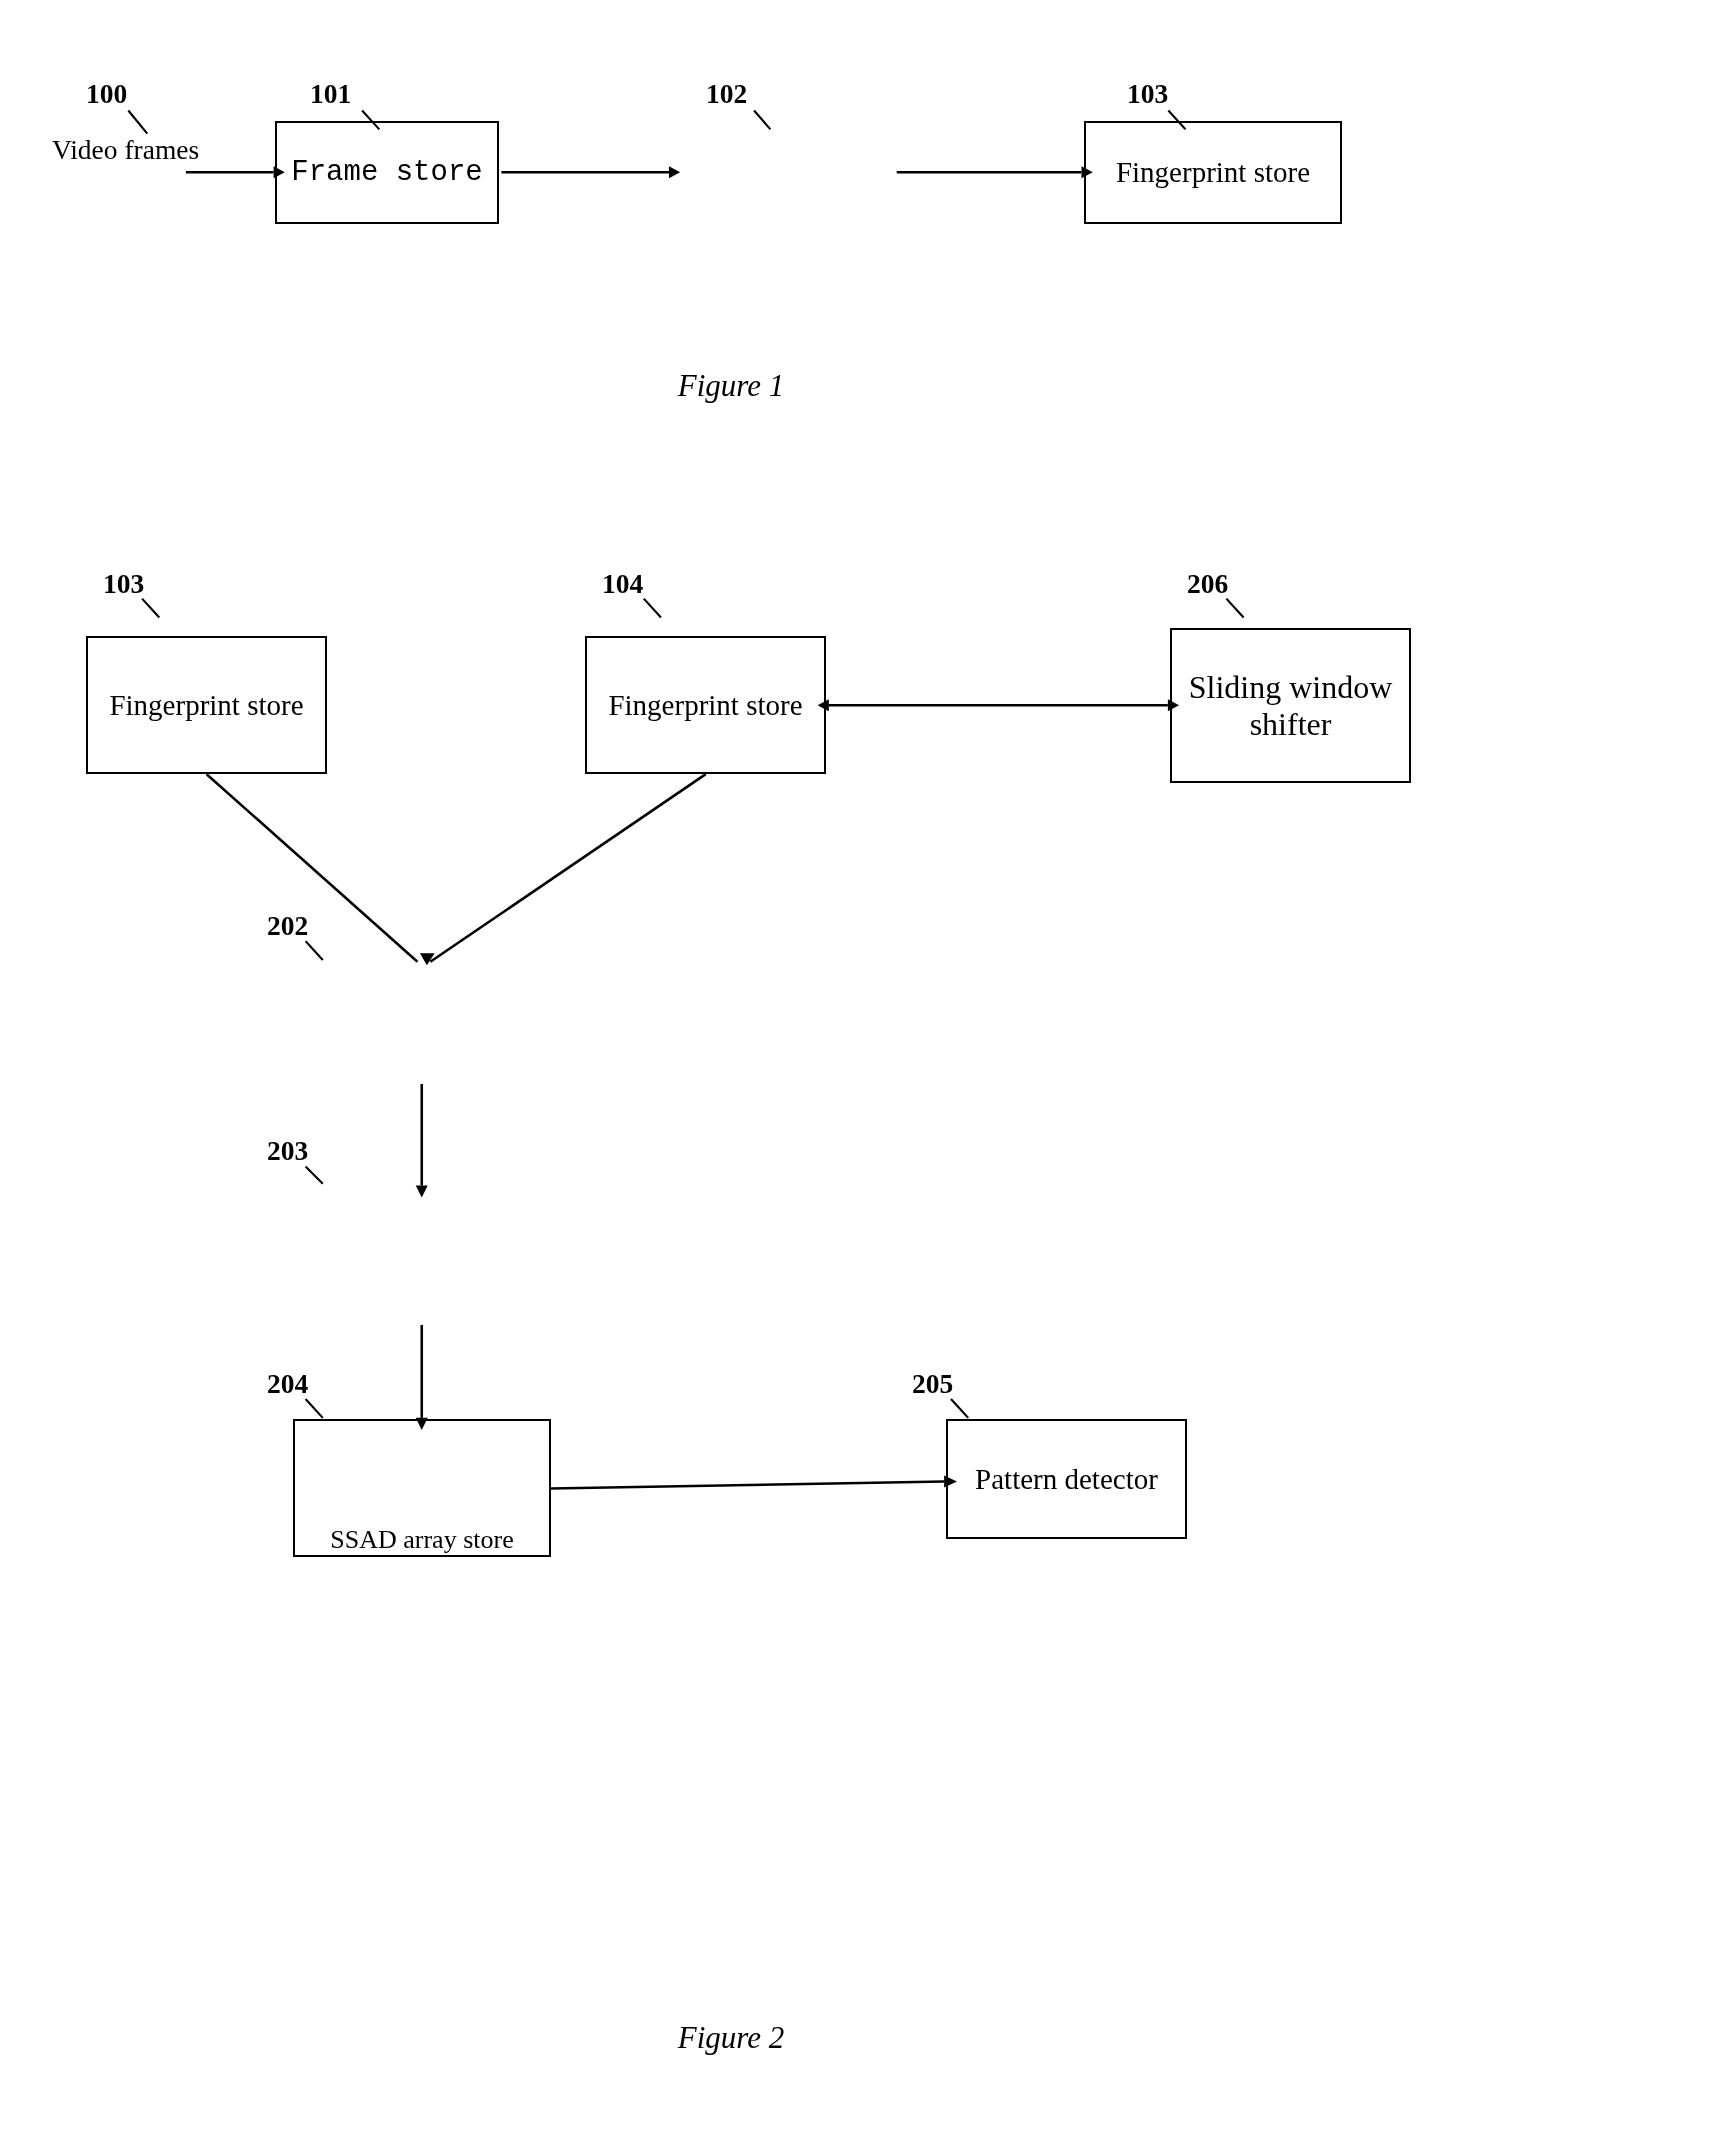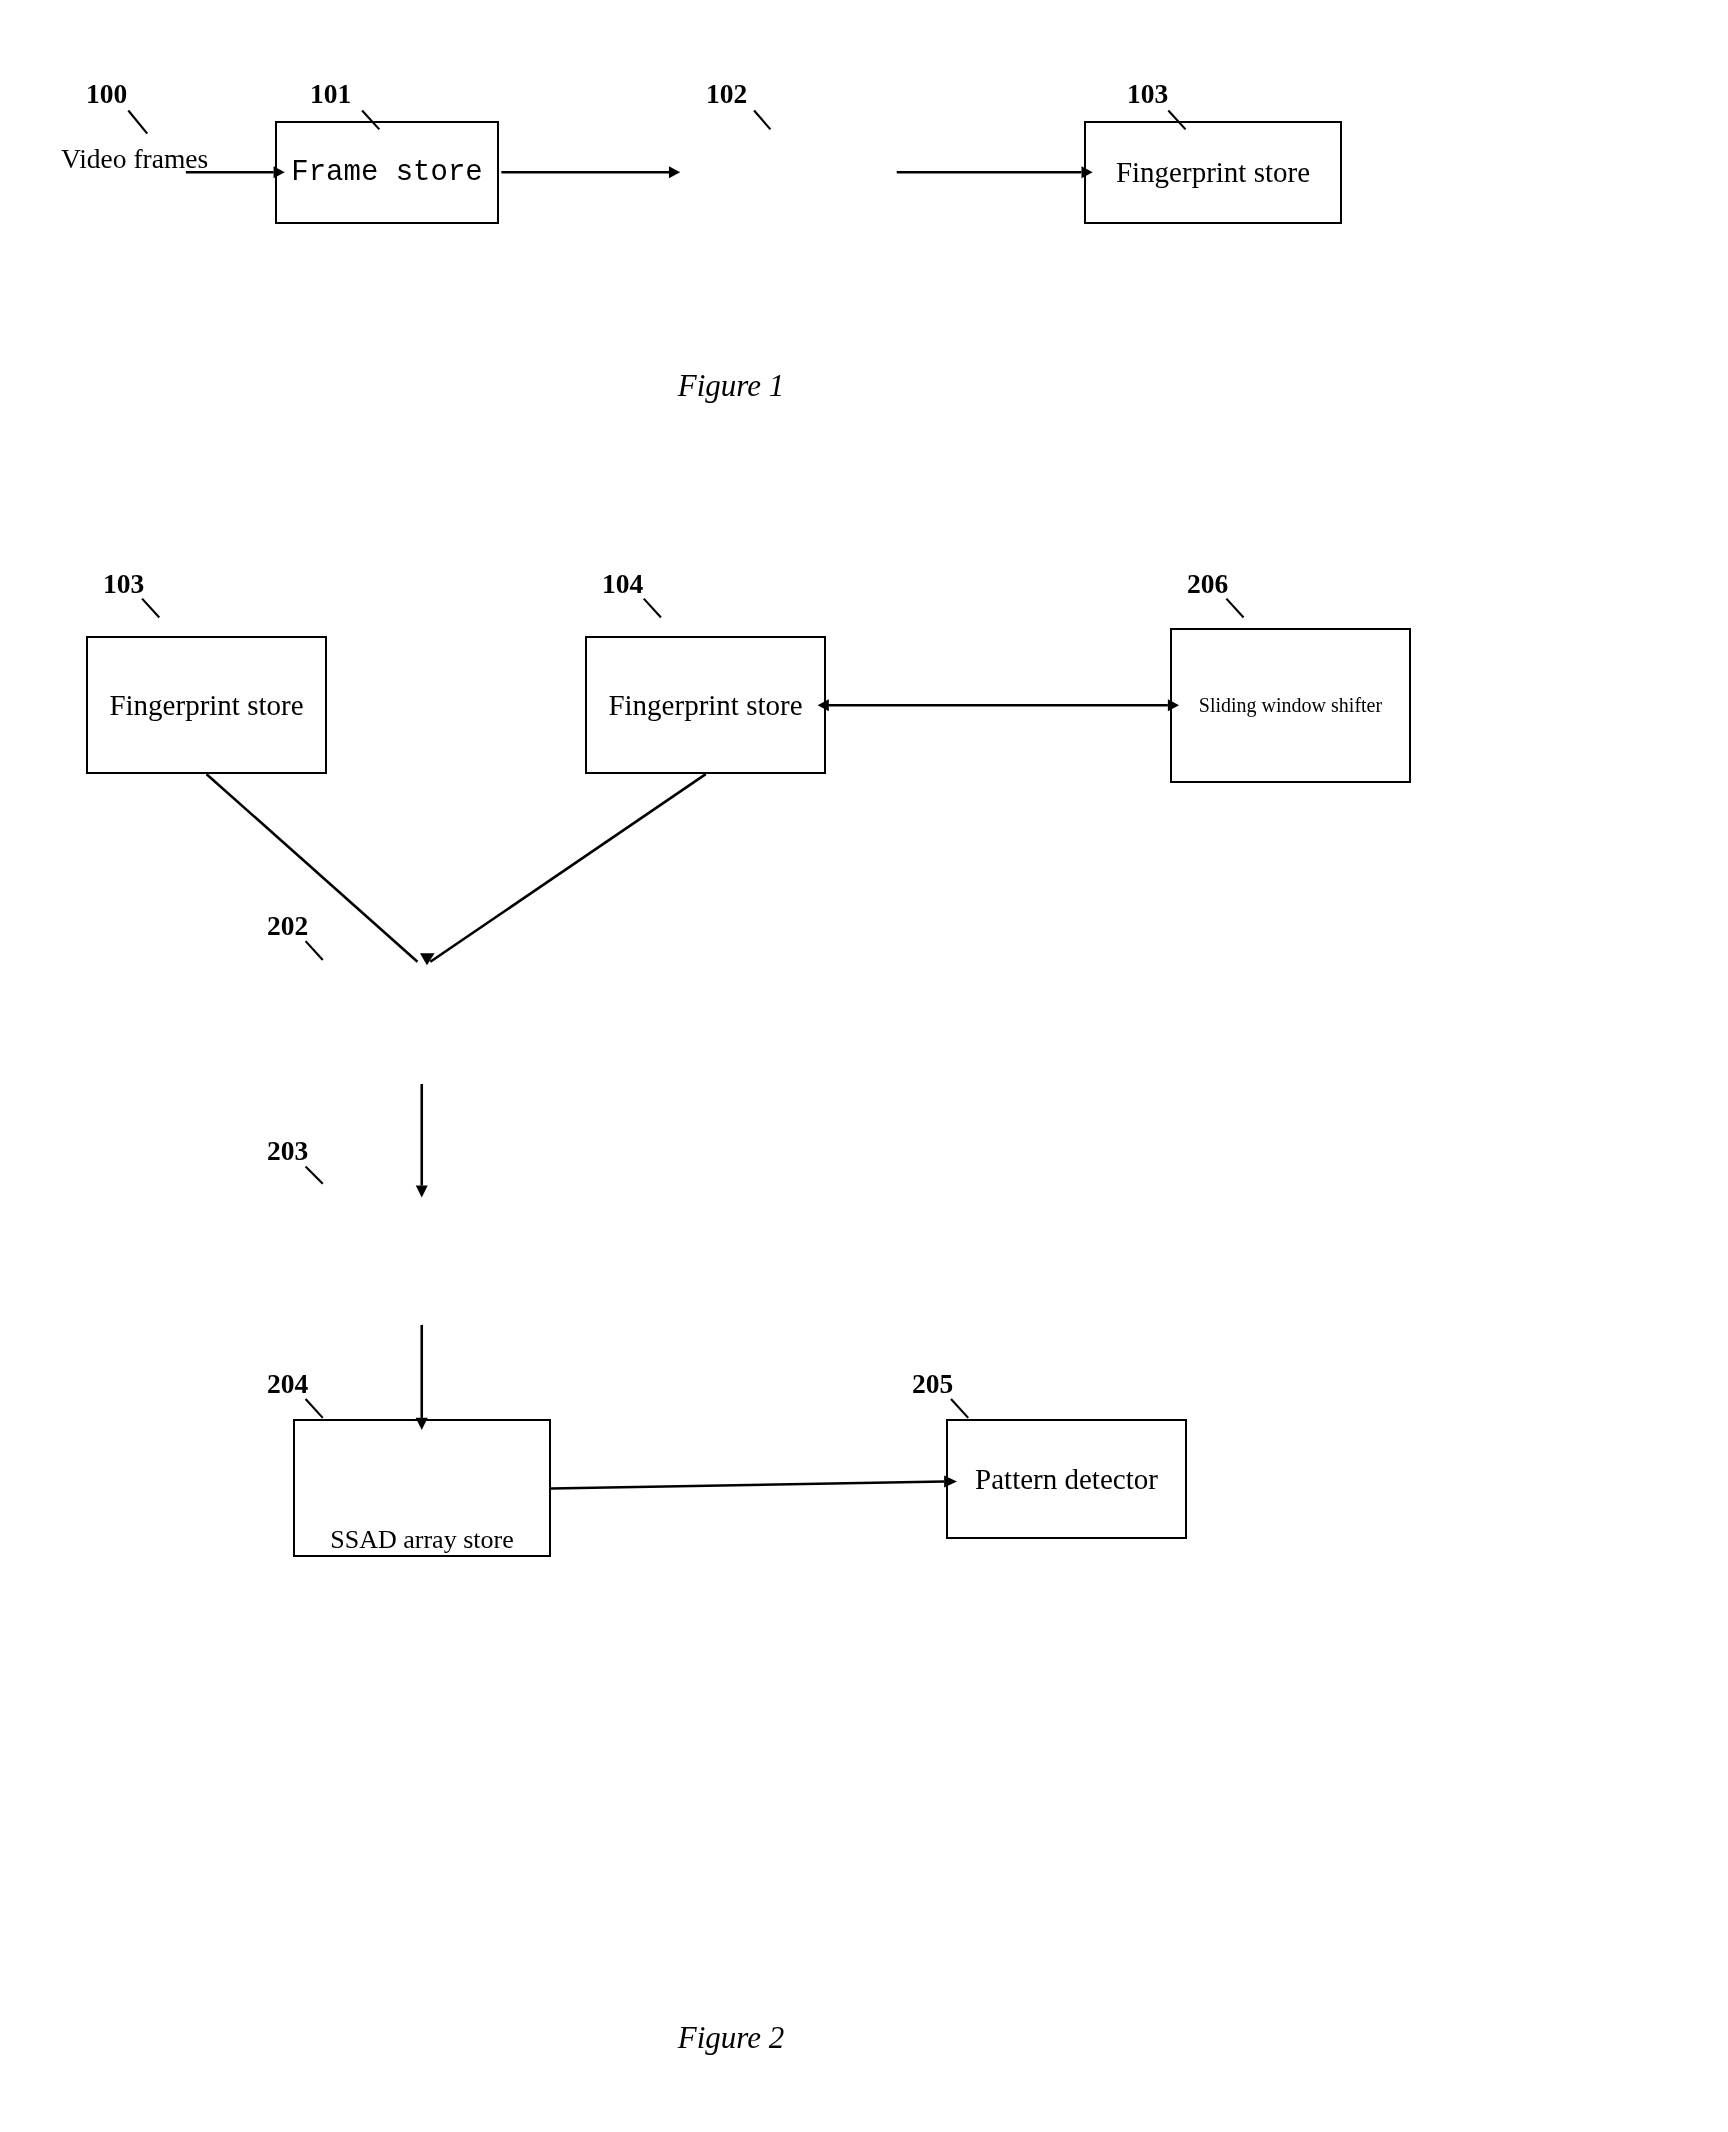--- a/index.html
+++ b/index.html
@@ -123,21 +123,21 @@
 
 <div class="diagram-container">
 
   <div class="fig1-area">
 
     <span class="ref-label" style="top:26px; left:86px;">100</span>
     <span class="ref-label" style="top:26px; left:310px;">101</span>
     <span class="ref-label" style="top:26px; left:706px;">102</span>
     <span class="ref-label" style="top:26px; left:1127px;">103</span>
 
-    <span class="italic-label" style="top:91px; left:52px;margin-left:9px;">Video frames</span>
+    <span class="italic-label" style="top:82px; left:52px;">Video frames</span>
 
     <div class="box f1-framestore">
       <span>Frame store</span>
     </div>
     <div class="box f1-fingerprintstore">
       <span>Fingerprint store</span>
     </div>
 
     <svg class="arrows" viewBox="0 0 2009 420" width="1729" height="361">
 
@@ -172,21 +172,21 @@
     <span class="ref-label" style="top:852px; left:267px;">204</span>
     <span class="ref-label" style="top:852px; left:912px;">205</span>
 
     <div class="box f2-fp103">
       <span>Fingerprint store</span>
     </div>
     <div class="box f2-fp104">
       <span>Fingerprint store</span>
     </div>
     <div class="box f2-sliding">
-      <span style="font-size:20px;">Sliding window shifter</span>
+      <span style="font-size:32px;">Sliding window shifter</span>
     </div>
     <div class="box f2-ssadarray">
       <span style="font-size:26px;">SSAD array store</span>
     </div>
     <div class="box f2-pattern">
       <span>Pattern detector</span>
     </div>
 
     <svg class="arrows" viewBox="0 0 2009 1800" width="1729" height="1549">
 

